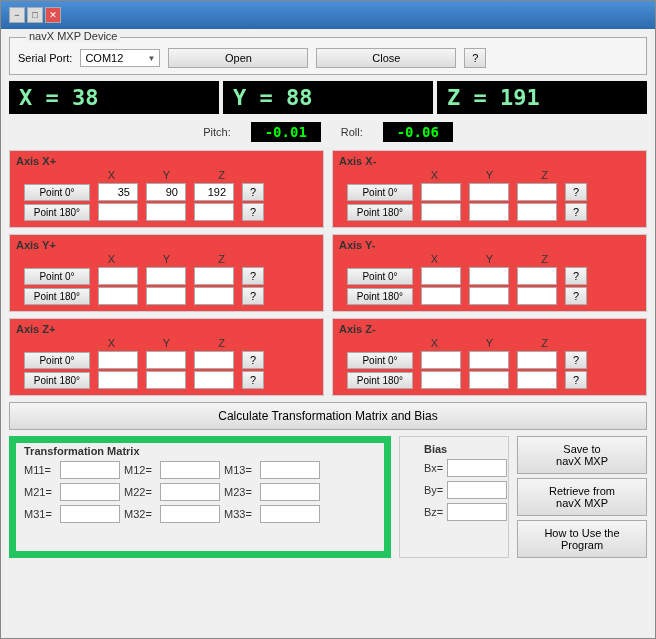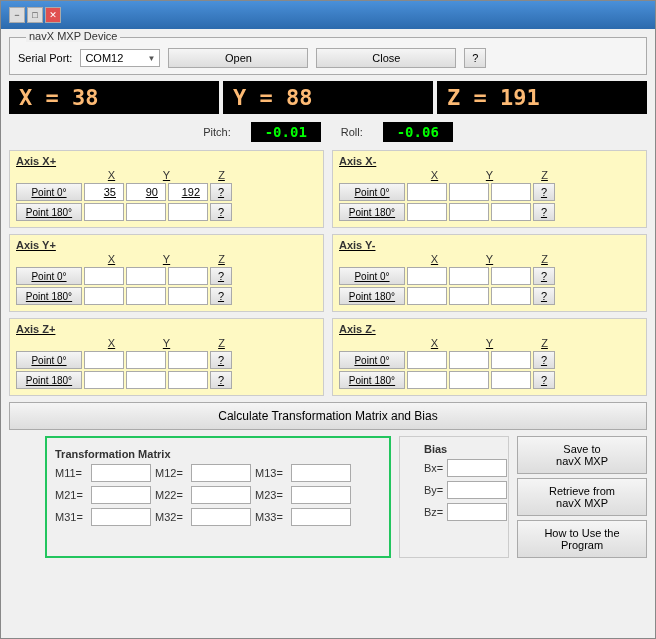--- a/index.html
+++ b/index.html
@@ -101,21 +101,21 @@
     }
     .btn-open { width: 140px; text-align: center; }
     .btn-close { width: 140px; text-align: center; }
     .btn-q { width: 22px; text-align: center; padding: 3px 4px; }
     .displays-row {
       display: flex;
       gap: 4px;
     }
     .display-box {
       background: black;
-      color: #fdba74;
+      color: #86efac;
       font-size: 22px;
       font-weight: bold;
       font-family: monospace;
       padding: 4px 10px;
       flex: 1;
       text-align: left;
     }
     .pitch-roll-row {
       display: flex;
       align-items: center;
@@ -135,23 +135,22 @@
       text-align: center;
     }
     .axes-section {
       display: flex;
       gap: 8px;
     }
     .axis-group {
       flex: 1;
       border: 1px solid #ccc;
       padding: 4px 6px;
-      background: #fef9c3;
+      background: #ef4444;
       position: relative;
-      text-decoration: underline;
     }
     .axis-title {
       font-size: 11px;
       font-weight: bold;
       margin-bottom: 2px;
       color: #333;
     }
     .axis-col-headers {
       display: flex;
       align-items: center;
@@ -159,22 +158,24 @@
     }
     .axis-btn-spacer { width: 68px; }
     .col-hdr {
       width: 55px;
       text-align: center;
       font-size: 11px;
       color: #333;
     }
     .axis-row {
       display: flex;
-      gap: 2px;
+      align-items: center;
+      gap: 8px;
       margin-bottom: 2px;
+      margin-left: 8px;
     }
     .axis-point-btn {
       width: 66px;
       border: 1px solid #aaa;
       background: linear-gradient(to bottom, #f5f5f5, #ddd);
       padding: 2px 4px;
       font-size: 10px;
       cursor: pointer;
       text-align: center;
     }
@@ -203,24 +204,23 @@
       font-size: 12px;
       cursor: pointer;
       text-align: center;
     }
     .bottom-section {
       display: flex;
       gap: 8px;
     }
     .transform-group {
       flex: 1;
-      border: 2px solid #22c55e;
-      padding: 10px 8px;
+      border: 7px solid #22c55e;
+      padding: 2px 8px;
       position: relative;
-      margin-left: 36px;
     }
     .bias-group {
       width: 110px;
       border: 1px solid #ccc;
       padding: 6px 24px;
       position: relative;
     }
     .matrix-row {
       display: flex;
       align-items: center;

